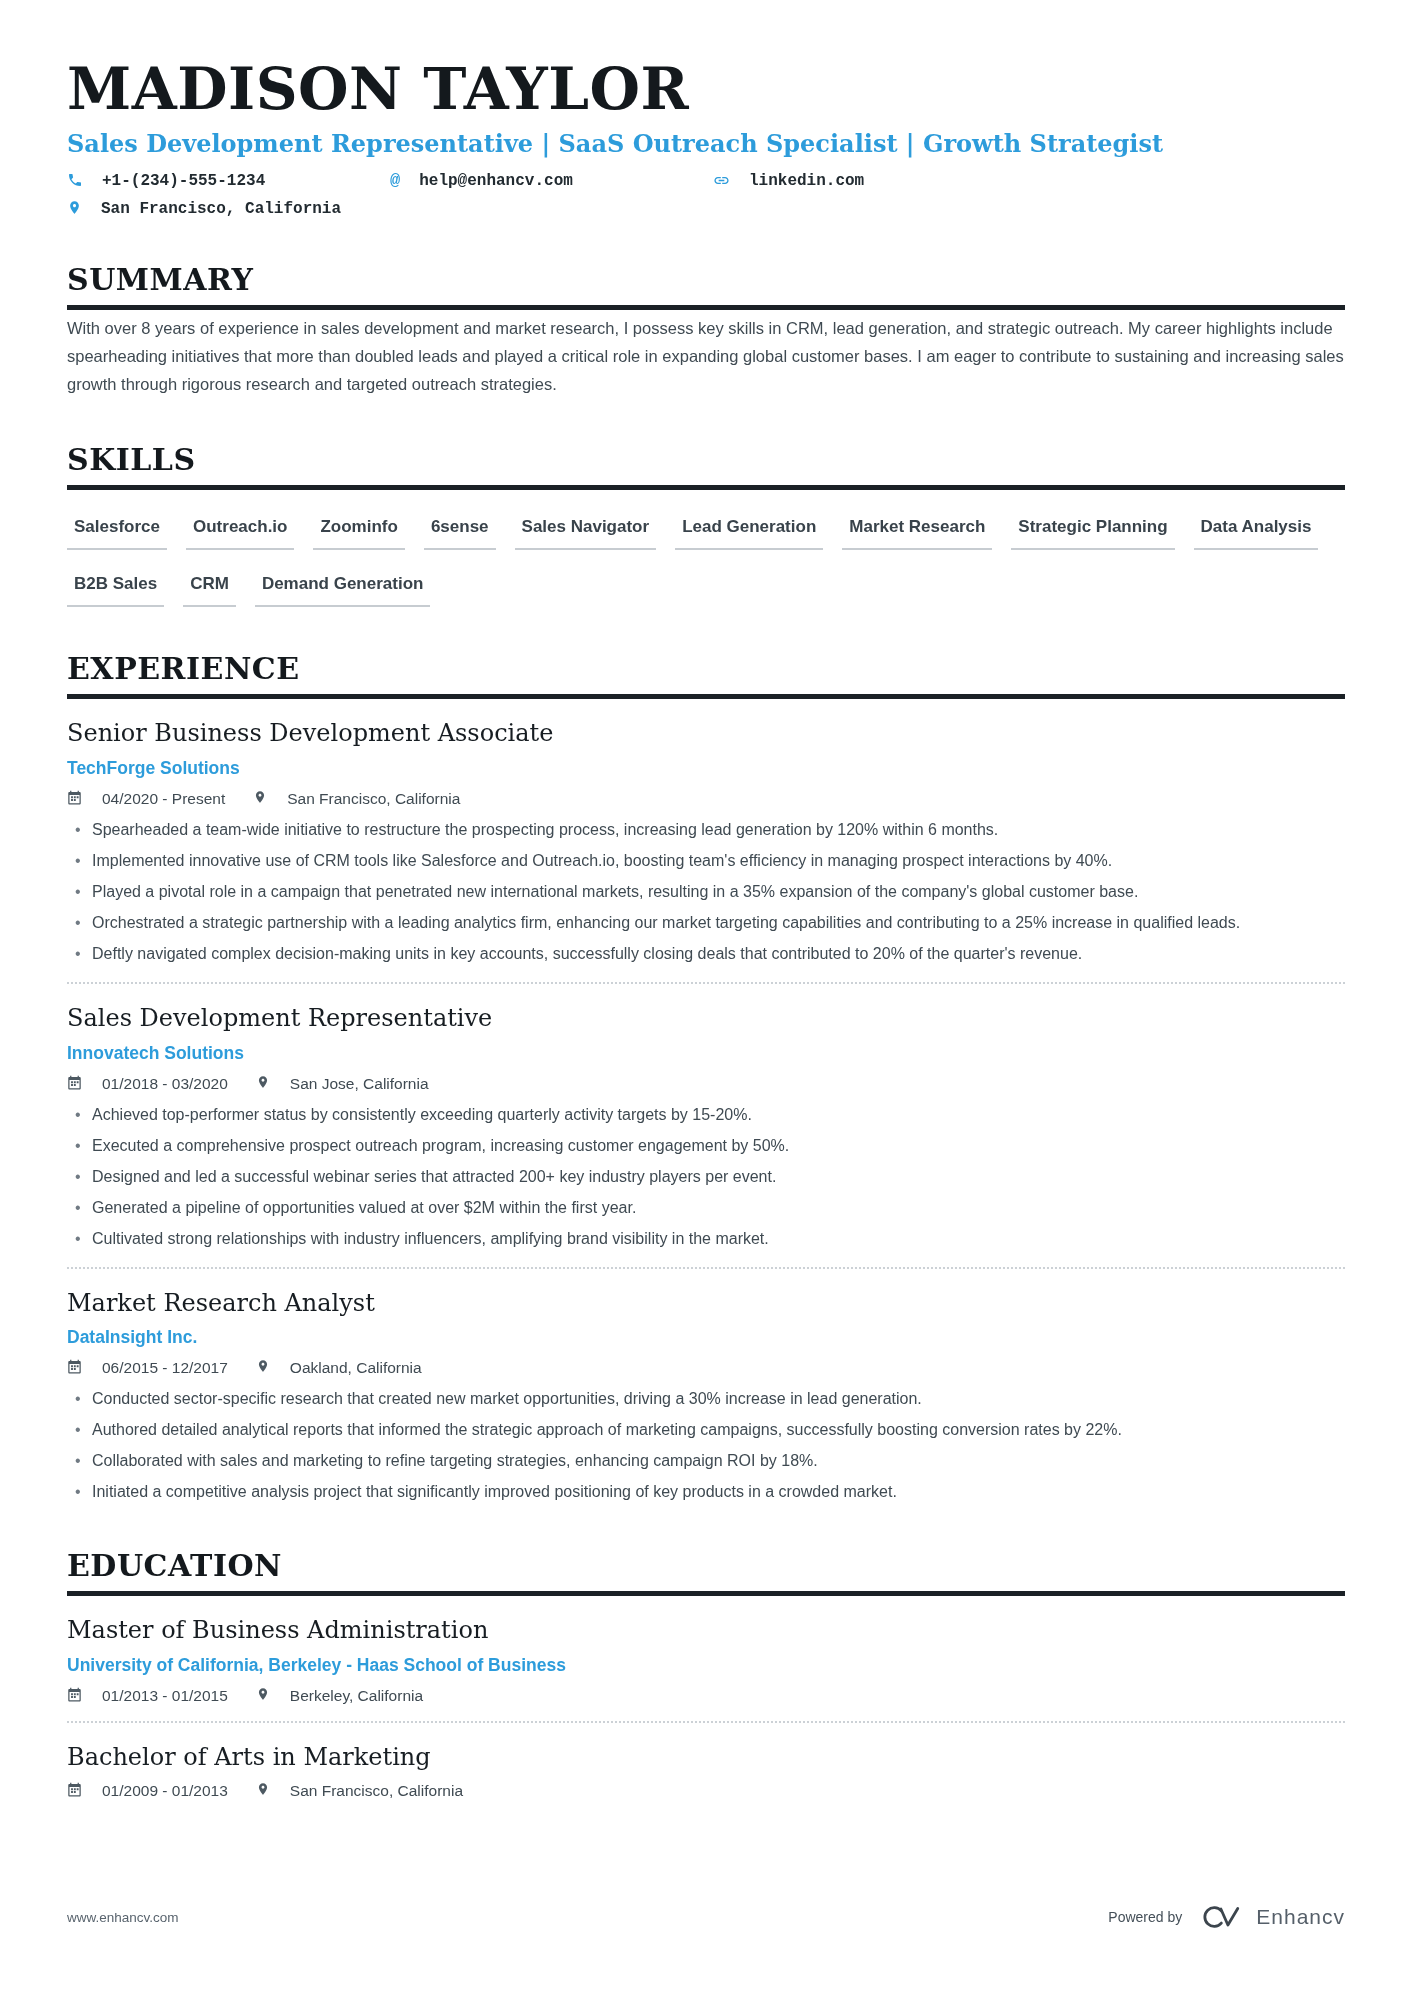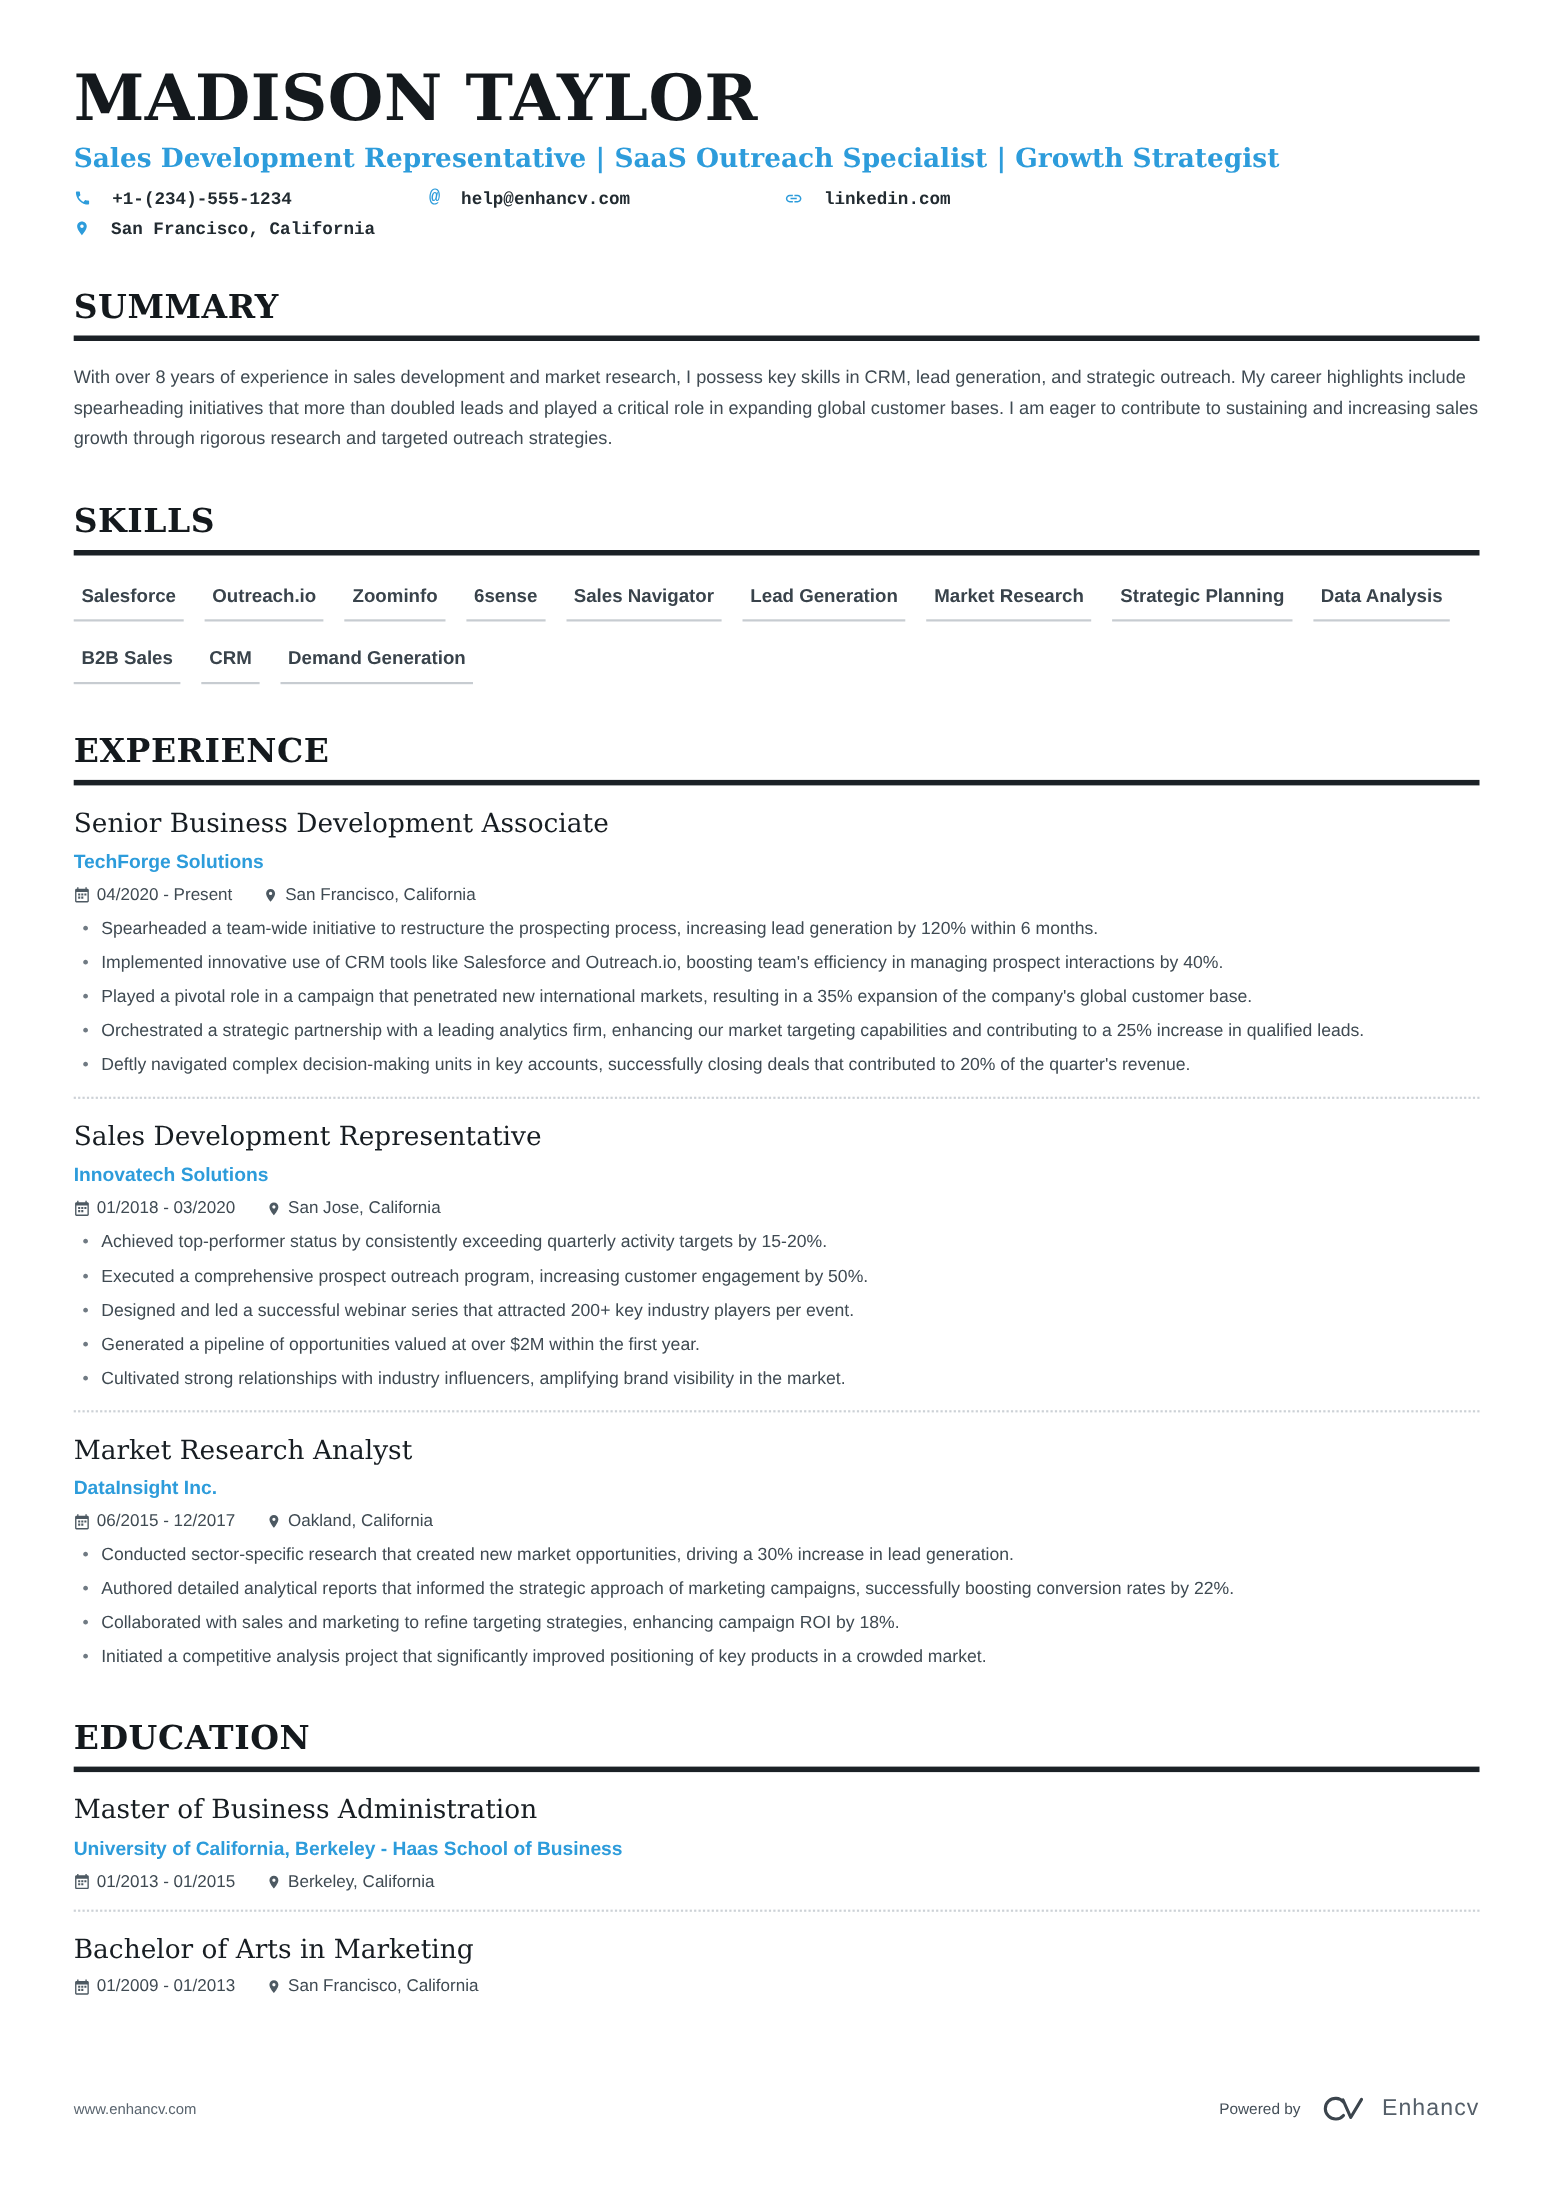--- a/index.html
+++ b/index.html
@@ -51,21 +51,21 @@
     font-family: "DejaVu Serif", "Liberation Serif", serif;
     font-weight: 800;
     font-size: 30px;
     line-height: 1;
     letter-spacing: 0.5px;
     color: #14191d;
     padding-bottom: 10px;
     border-bottom: 5px solid #1b2126;
   }
   .summary-text {
-    margin-top: 19px;
+    margin-top: 4px;
     font-size: 16.5px;
     line-height: 28px;
     color: #3f4a52;
     max-width: 1285px;
   }
 
   
   .skills-list {
     margin-top: 27px;
     display: flex; flex-wrap: wrap;
@@ -90,21 +90,21 @@
   .entry-company {
     margin-top: 10px;
     font-weight: 700; font-size: 17.5px;
     color: #2d9cdb;
   }
   .entry-meta {
     margin-top: 11px;
     display: flex; align-items: center; gap: 28px;
     font-size: 15.5px; color: #3f4a52;
   }
-  .meta-item { display: flex; align-items: center; gap: 6px; }
+  .meta-item { display: flex; align-items: flex-start; gap: 20px; }
   .meta-item .ico { color: #4d5962; display: inline-flex; }
   .bullets { margin-top: 9px; }
   .bullet {
     position: relative;
     padding-left: 25px;
     font-size: 16px;
     line-height: 25px;
     margin-bottom: 6px;
     color: #3f4a52;
     max-width: 1285px;

